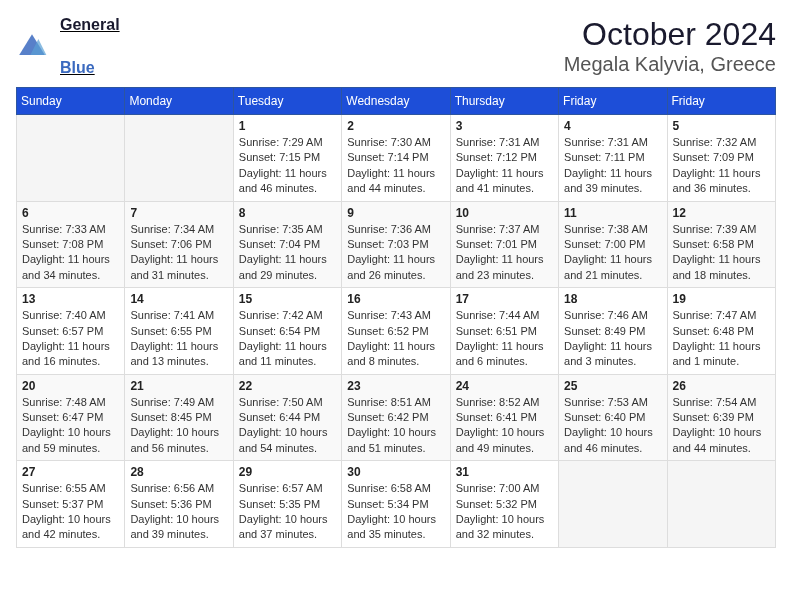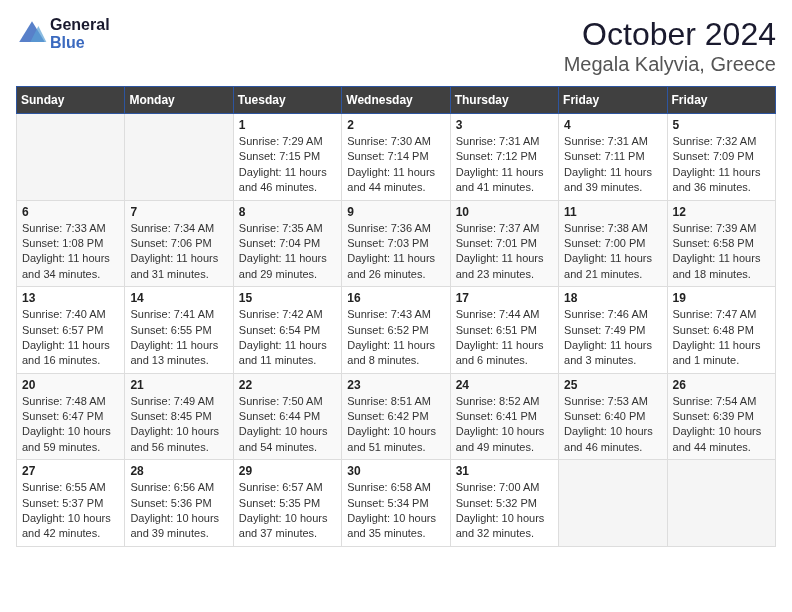--- a/index.html
+++ b/index.html
@@ -12,21 +12,22 @@
     }
     .header {
       display: flex;
       justify-content: space-between;
       align-items: flex-start;
       margin-bottom: 10px;
     }
     .logo {
       display: flex;
       align-items: center;
-      gap: 2px;
+      gap: 12px;
+      text-decoration: underline;
     }
     .logo-icon {
       width: 32px;
       height: 32px;
     }
     .title-block {
       text-align: right;
       margin-left: 15px;
     }
     .month-title {
@@ -37,24 +38,24 @@
     .location {
       font-size: 20px;
       color: #555;
     }
     .calendar {
       width: 100%;
       border-collapse: collapse;
       border: 1px solid #ccc;
     }
     .calendar th {
-      background: #404040;
+      background: #1d4ed8;
       color: white;
       font-size: 12px;
-      font-weight: bold;
+      font-weight: normal;
       padding: 6px 4px;
       text-align: left;
       border: 1px solid #2d55a0;
     }
     .calendar td {
       vertical-align: top;
       padding: 4px 5px;
       border: 1px solid #ddd;
       font-size: 10px;
       color: #333;
@@ -84,21 +85,21 @@
 <body>
 
 <div class="header">
   <div class="logo">
     <svg class="logo-icon" viewBox="0 0 40 40">
       <polygon points="20,4 36,30 4,30" fill="#3b6abf" opacity="0.85"></polygon>
       <polygon points="28,10 38,30 18,30" fill="#5a9fd4" opacity="0.7"></polygon>
     </svg>
     <div>
       <div style="font-size:16px;font-weight:bold;color:#1a1a2e;">General</div>
-      <div style="font-size:16px;font-weight:bold;color:#3b6abf;">Blue</div>
+      <div style="font-size:16px;font-weight:bold;color:#3b6abf;margin-top:25px;">Blue</div>
     </div>
   </div>
   <div class="title-block">
     <div class="month-title">October 2024</div>
     <div class="location">Megala Kalyvia, Greece</div>
   </div>
 </div>
 
 <table class="calendar">
   <thead>
@@ -155,21 +156,21 @@
           <div>Sunset: 7:09 PM</div>
           <div>Daylight: 11 hours and 36 minutes.</div>
         </div>
       </td>
       </tr>
       <tr>
         <td>
         <div class="day-number">6</div>
         <div class="day-info">
           <div>Sunrise: 7:33 AM</div>
-          <div>Sunset: 1:08 PM</div>
+          <div>Sunset: 7:08 PM</div>
           <div>Daylight: 11 hours and 34 minutes.</div>
         </div>
       </td>
         <td>
         <div class="day-number">7</div>
         <div class="day-info">
           <div>Sunrise: 7:34 AM</div>
           <div>Sunset: 7:06 PM</div>
           <div>Daylight: 11 hours and 31 minutes.</div>
         </div>
@@ -253,21 +254,21 @@
         <div class="day-info">
           <div>Sunrise: 7:44 AM</div>
           <div>Sunset: 6:51 PM</div>
           <div>Daylight: 11 hours and 6 minutes.</div>
         </div>
       </td>
         <td>
         <div class="day-number">18</div>
         <div class="day-info">
           <div>Sunrise: 7:46 AM</div>
-          <div>Sunset: 7:49 PM</div>
+          <div>Sunset: 8:49 PM</div>
           <div>Daylight: 11 hours and 3 minutes.</div>
         </div>
       </td>
         <td>
         <div class="day-number">19</div>
         <div class="day-info">
           <div>Sunrise: 7:47 AM</div>
           <div>Sunset: 6:48 PM</div>
           <div>Daylight: 11 hours and 1 minute.</div>
         </div>

